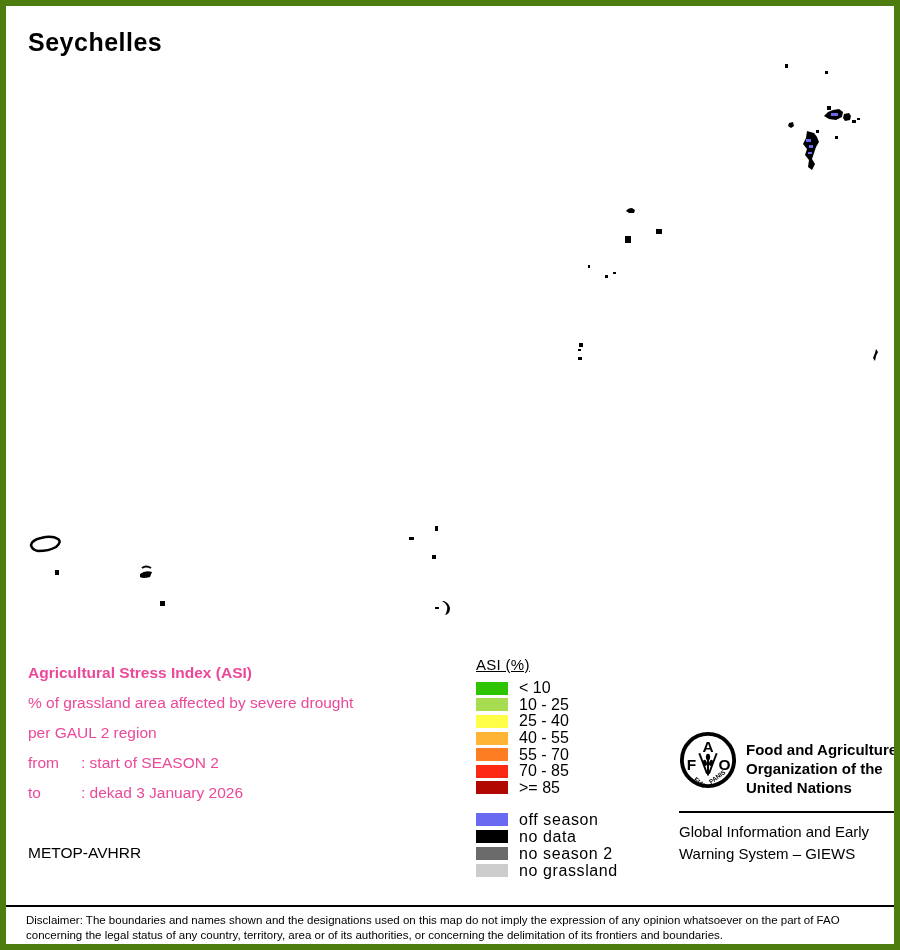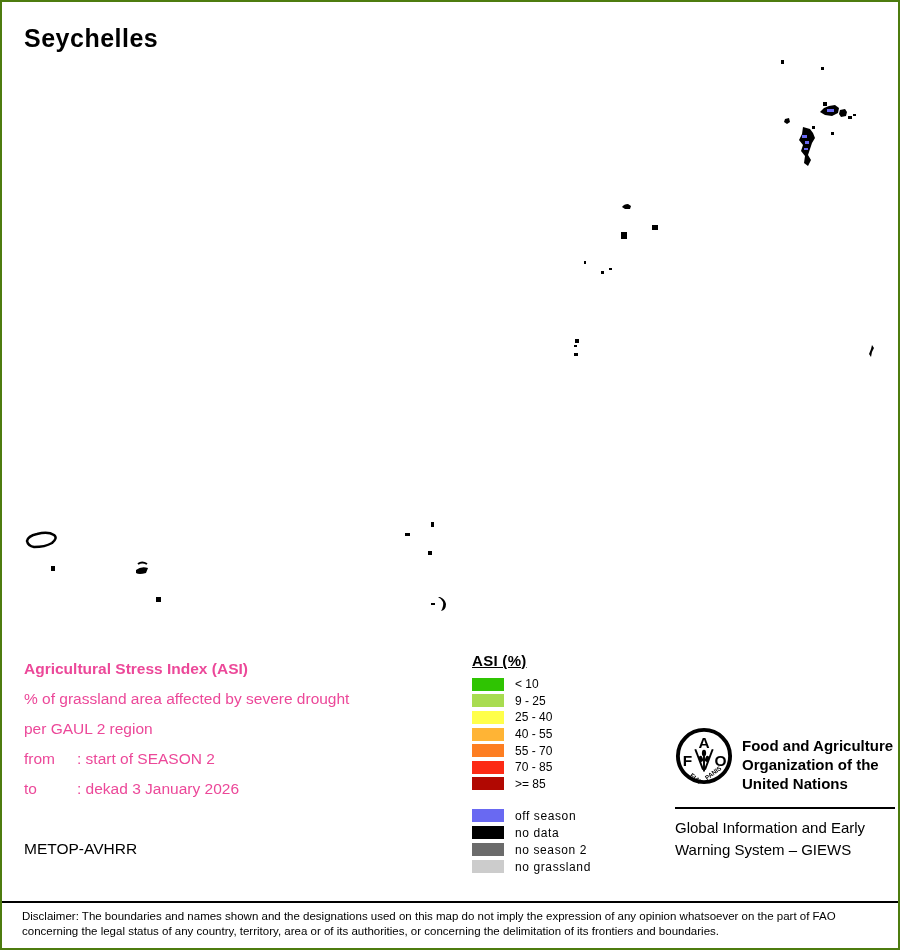--- a/index.html
+++ b/index.html
@@ -1,47 +1,47 @@
 <!DOCTYPE html>
 <html><head>
 <meta charset="utf-8">
 <style>
   * { margin:0; padding:0; box-sizing:border-box; }
   html,body { background:#fff; }
   body { font-family:"Liberation Sans", sans-serif; }
   .page {
     position:relative; width:900px; height:950px;
-    background:#ffffff; border:2px solid #4d7c0f; overflow:hidden;
+    background:#ffffff; border:6px solid #4d7c0f; overflow:hidden;
   }
   .page-title {
     position:absolute; left:22px; top:22px;
     font-size:25px; font-weight:bold; color:#000; letter-spacing:0.5px;
   }
   #map-svg { position:absolute; left:0; top:0; }
 
   
   .info-block { position:absolute; left:22px; top:652px; font-size:15.5px; color:#ec4899; }
   .info-block > div { height:30px; line-height:30px; white-space:nowrap; }
   .info-heading { font-weight:bold; }
   .kv .k { display:inline-block; width:53px; }
 
   .sensor-block { position:absolute; left:22px; top:832px; font-size:15.5px; color:#000; }
   .sensor-block > div { height:30px; line-height:30px; white-space:nowrap; }
 
   
   .legend { position:absolute; left:470px; top:650px; color:#000; }
   .legend-title {
-    font-size:15px; font-weight:bold; text-decoration:underline;
+    font-size:15px; font-weight:normal; text-decoration:underline;
     margin-bottom:7px; letter-spacing:0.3px;
   }
   .legend-row { display:flex; align-items:center; height:16.6px; }
   .legend-extra { margin-top:15px; }
   .legend-extra .legend-row { height:17px; }
   .swatch { display:inline-block; width:32px; height:13px; margin-right:11px; }
-  .legend-label { font-size:12px; white-space:nowrap;text-align:right; }
+  .legend-label { font-size:16px; white-space:nowrap;text-align:right; }
   .legend-extra .legend-label { letter-spacing:0.6px; }
 
   
   .org-block { position:absolute; left:673px; top:725px; width:222px; color:#000; }
   .org-top { display:flex; }
   .fao-logo { width:58px; height:58px; flex:0 0 58px; margin-right:9px; }
   .org-name { font-size:15px; font-weight:bold; line-height:19px; width:155px; margin-top:9px; }
   .org-divider { height:2px; background:#000; margin-top:14px; width:220px; }
   .org-system { font-size:15px; line-height:22px; width:205px; margin-top:8px; }
 
@@ -115,21 +115,21 @@
 
   <div class="legend">
     <div class="legend-title">ASI (%)</div>
     <div id="legend-classes">
         <div class="legend-row">
           <span class="swatch" style="background: rgb(47, 196, 2);"></span>
           <span class="legend-label">&lt; 10</span>
         </div>
         <div class="legend-row">
           <span class="swatch" style="background: rgb(168, 220, 80);"></span>
-          <span class="legend-label">9 - 25</span>
+          <span class="legend-label">10 - 25</span>
         </div>
         <div class="legend-row">
           <span class="swatch" style="background: rgb(255, 255, 74);"></span>
           <span class="legend-label">25 - 40</span>
         </div>
         <div class="legend-row">
           <span class="swatch" style="background: rgb(255, 180, 53);"></span>
           <span class="legend-label">40 - 55</span>
         </div>
         <div class="legend-row">

